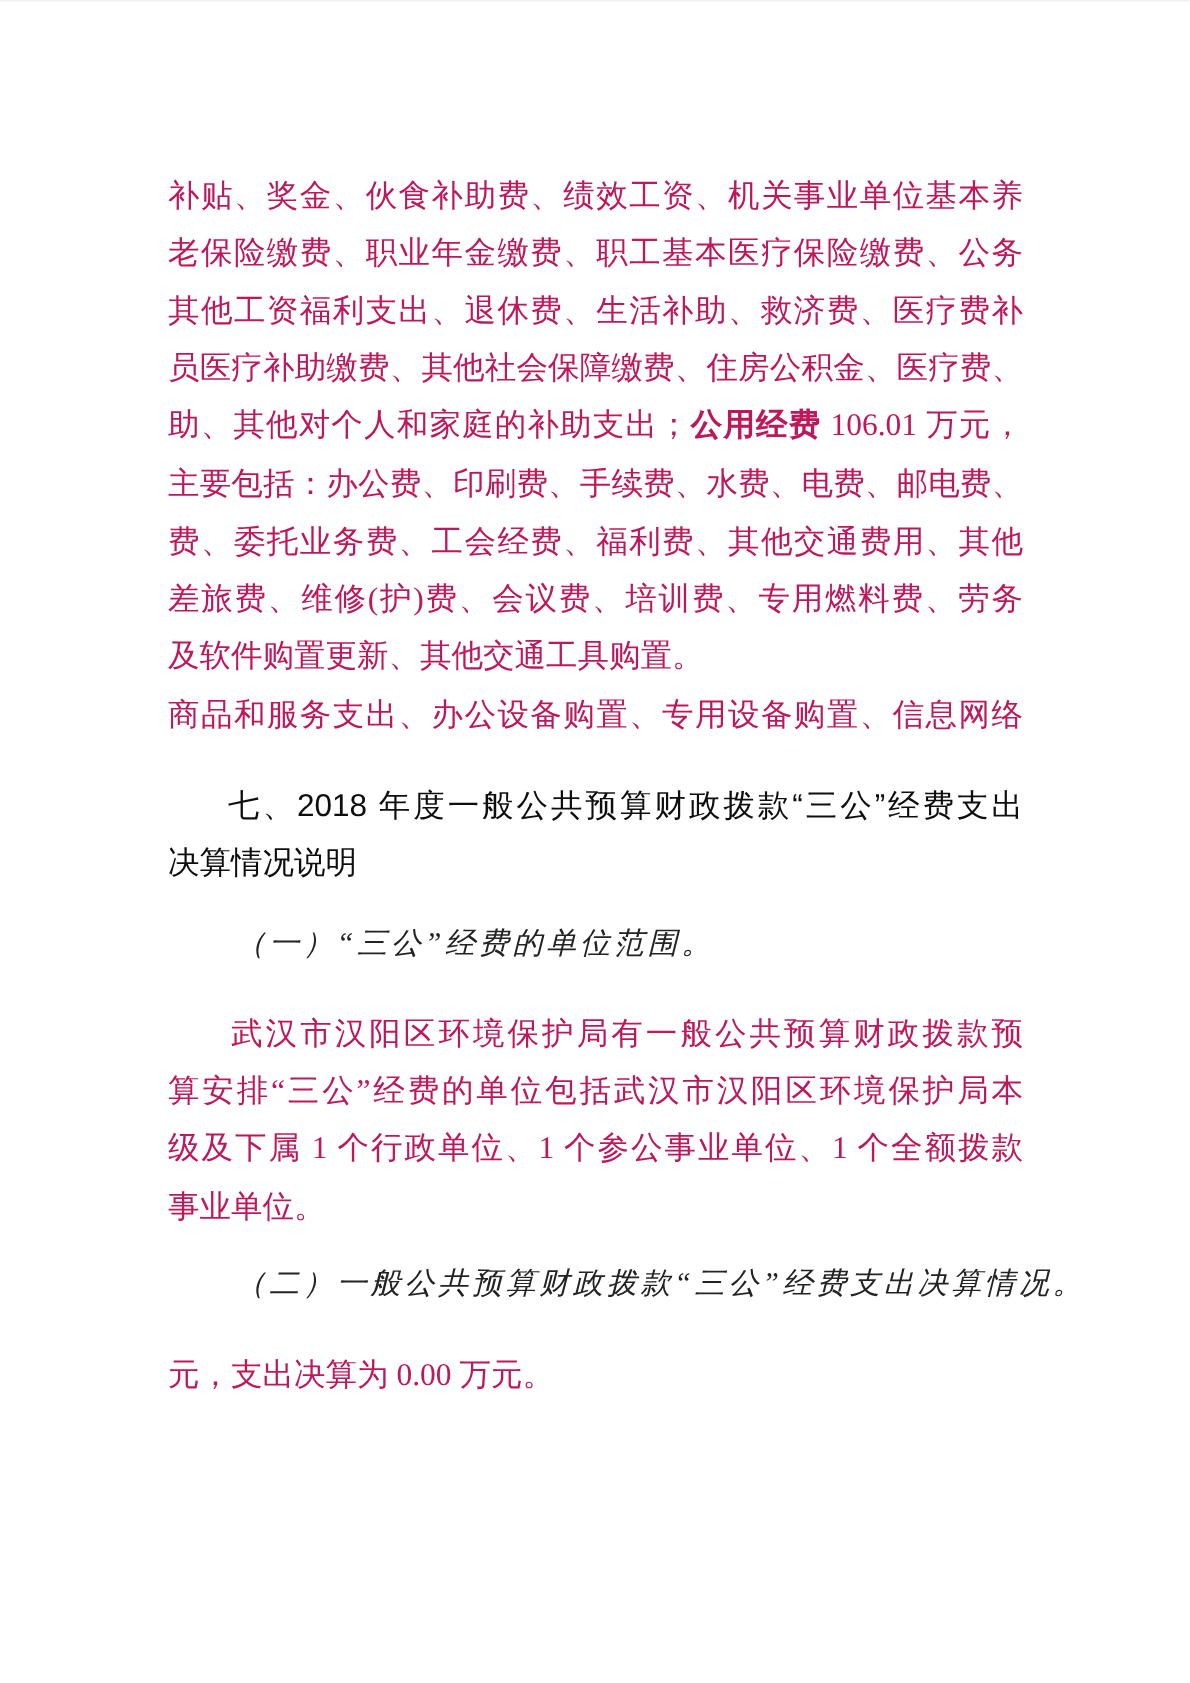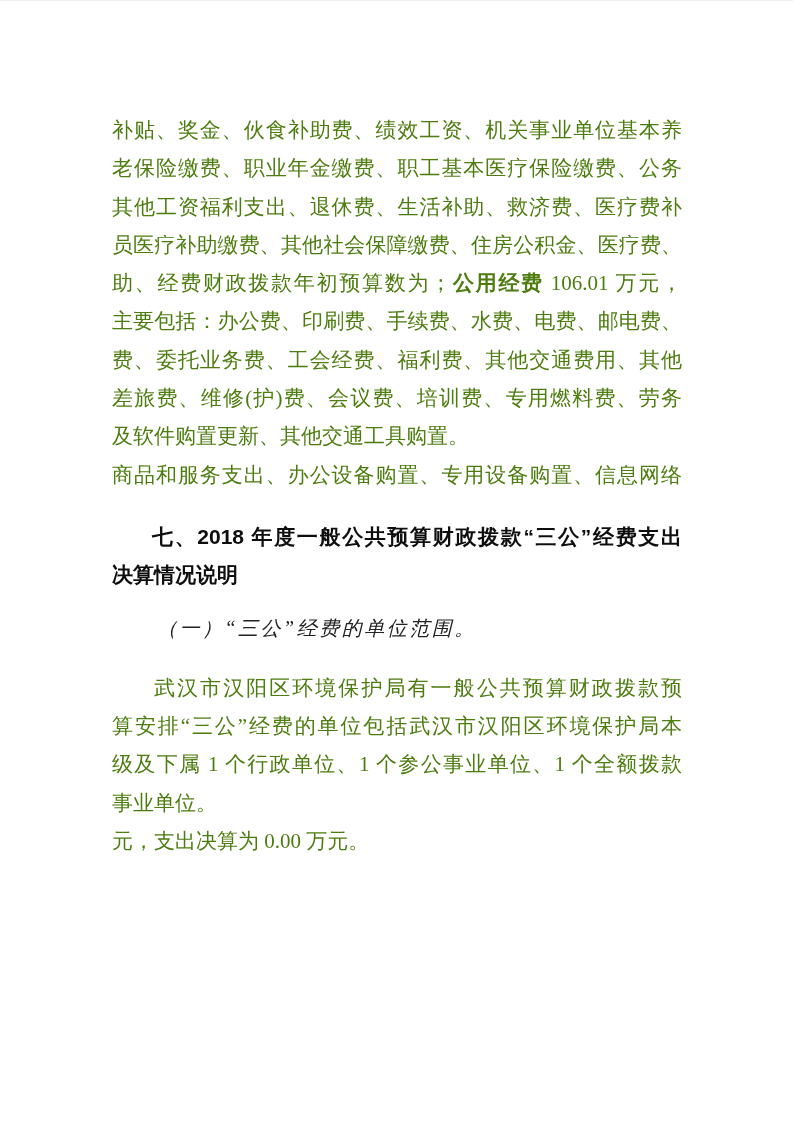--- a/index.html
+++ b/index.html
@@ -15,35 +15,35 @@
     padding: 110px 111px 0 112px;
     background: #ffffff;
     border-top: 1px solid #f0f0f0;
     overflow: hidden;
   }
   .block { margin: 0; }
   .line {
     font-family: "Liberation Serif", "DejaVu Serif", serif;
     font-size: 21px;
     line-height: 38.3px;
-    color: #4d7c0f;
+    color: #be185d;
     white-space: nowrap;
     text-align: justify;
     text-align-last: justify;
     text-justify: inter-character;
   }
   .line.final {
     text-align: left;
     text-align-last: left;
   }
   .line.indent { text-indent: 42px; }
   .heading { margin-top: 24px; }
   .heading .line {
     font-family: "Liberation Sans", "DejaVu Sans", sans-serif;
-    font-weight: 700;
+    font-weight: 400;
     color: #0e0e0e;
   }
   .heading .line.indent { text-indent: 40px; }
   .script { margin-top: 14px; margin-bottom: 22px; }
   .script .line {
     font-family: cursive;
     font-style: italic;
     font-size: 20px;
     letter-spacing: 2.5px;
     color: #232323;
@@ -59,37 +59,40 @@
 </head>
 <body>
 
 <div class="page">
   <div>
       <div class="block body">
         <div class="line">补贴、奖金、伙食补助费、绩效工资、机关事业单位基本养</div>
         <div class="line">老保险缴费、职业年金缴费、职工基本医疗保险缴费、公务</div>
         <div class="line">其他工资福利支出、退休费、生活补助、救济费、医疗费补</div>
         <div class="line">员医疗补助缴费、其他社会保障缴费、住房公积金、医疗费、</div>
-        <div class="line"><span>助、经费财政拨款年初预算数为；</span><span class="em">公用经费</span><span> 106.01 万元，</span></div>
+        <div class="line"><span>助、其他对个人和家庭的补助支出；</span><span class="em">公用经费</span><span> 106.01 万元，</span></div>
         <div class="line">主要包括：办公费、印刷费、手续费、水费、电费、邮电费、</div>
         <div class="line">费、委托业务费、工会经费、福利费、其他交通费用、其他</div>
         <div class="line">差旅费、维修(护)费、会议费、培训费、专用燃料费、劳务</div>
         <div class="line final">及软件购置更新、其他交通工具购置。</div>
         <div class="line">商品和服务支出、办公设备购置、专用设备购置、信息网络</div>
       </div>
       <div class="block heading">
         <div class="line indent">七、2018 年度一般公共预算财政拨款“三公”经费支出</div>
         <div class="line final">决算情况说明</div>
       </div>
       <div class="block script">
         <div class="line indent final">（一）“三公”经费的单位范围。</div>
       </div>
       <div class="block body">
         <div class="line indent">武汉市汉阳区环境保护局有一般公共预算财政拨款预</div>
         <div class="line">算安排“三公”经费的单位包括武汉市汉阳区环境保护局本</div>
         <div class="line">级及下属 1 个行政单位、1 个参公事业单位、1 个全额拨款</div>
         <div class="line final">事业单位。</div>
       </div>
+      <div class="block script">
+        <div class="line indent final">（二）一般公共预算财政拨款“三公”经费支出决算情况。</div>
+      </div>
       <div class="block body">
         <div class="line final">元，支出决算为 0.00 万元。</div>
       </div>
     </div>
 </div>
 
 </body></html>

